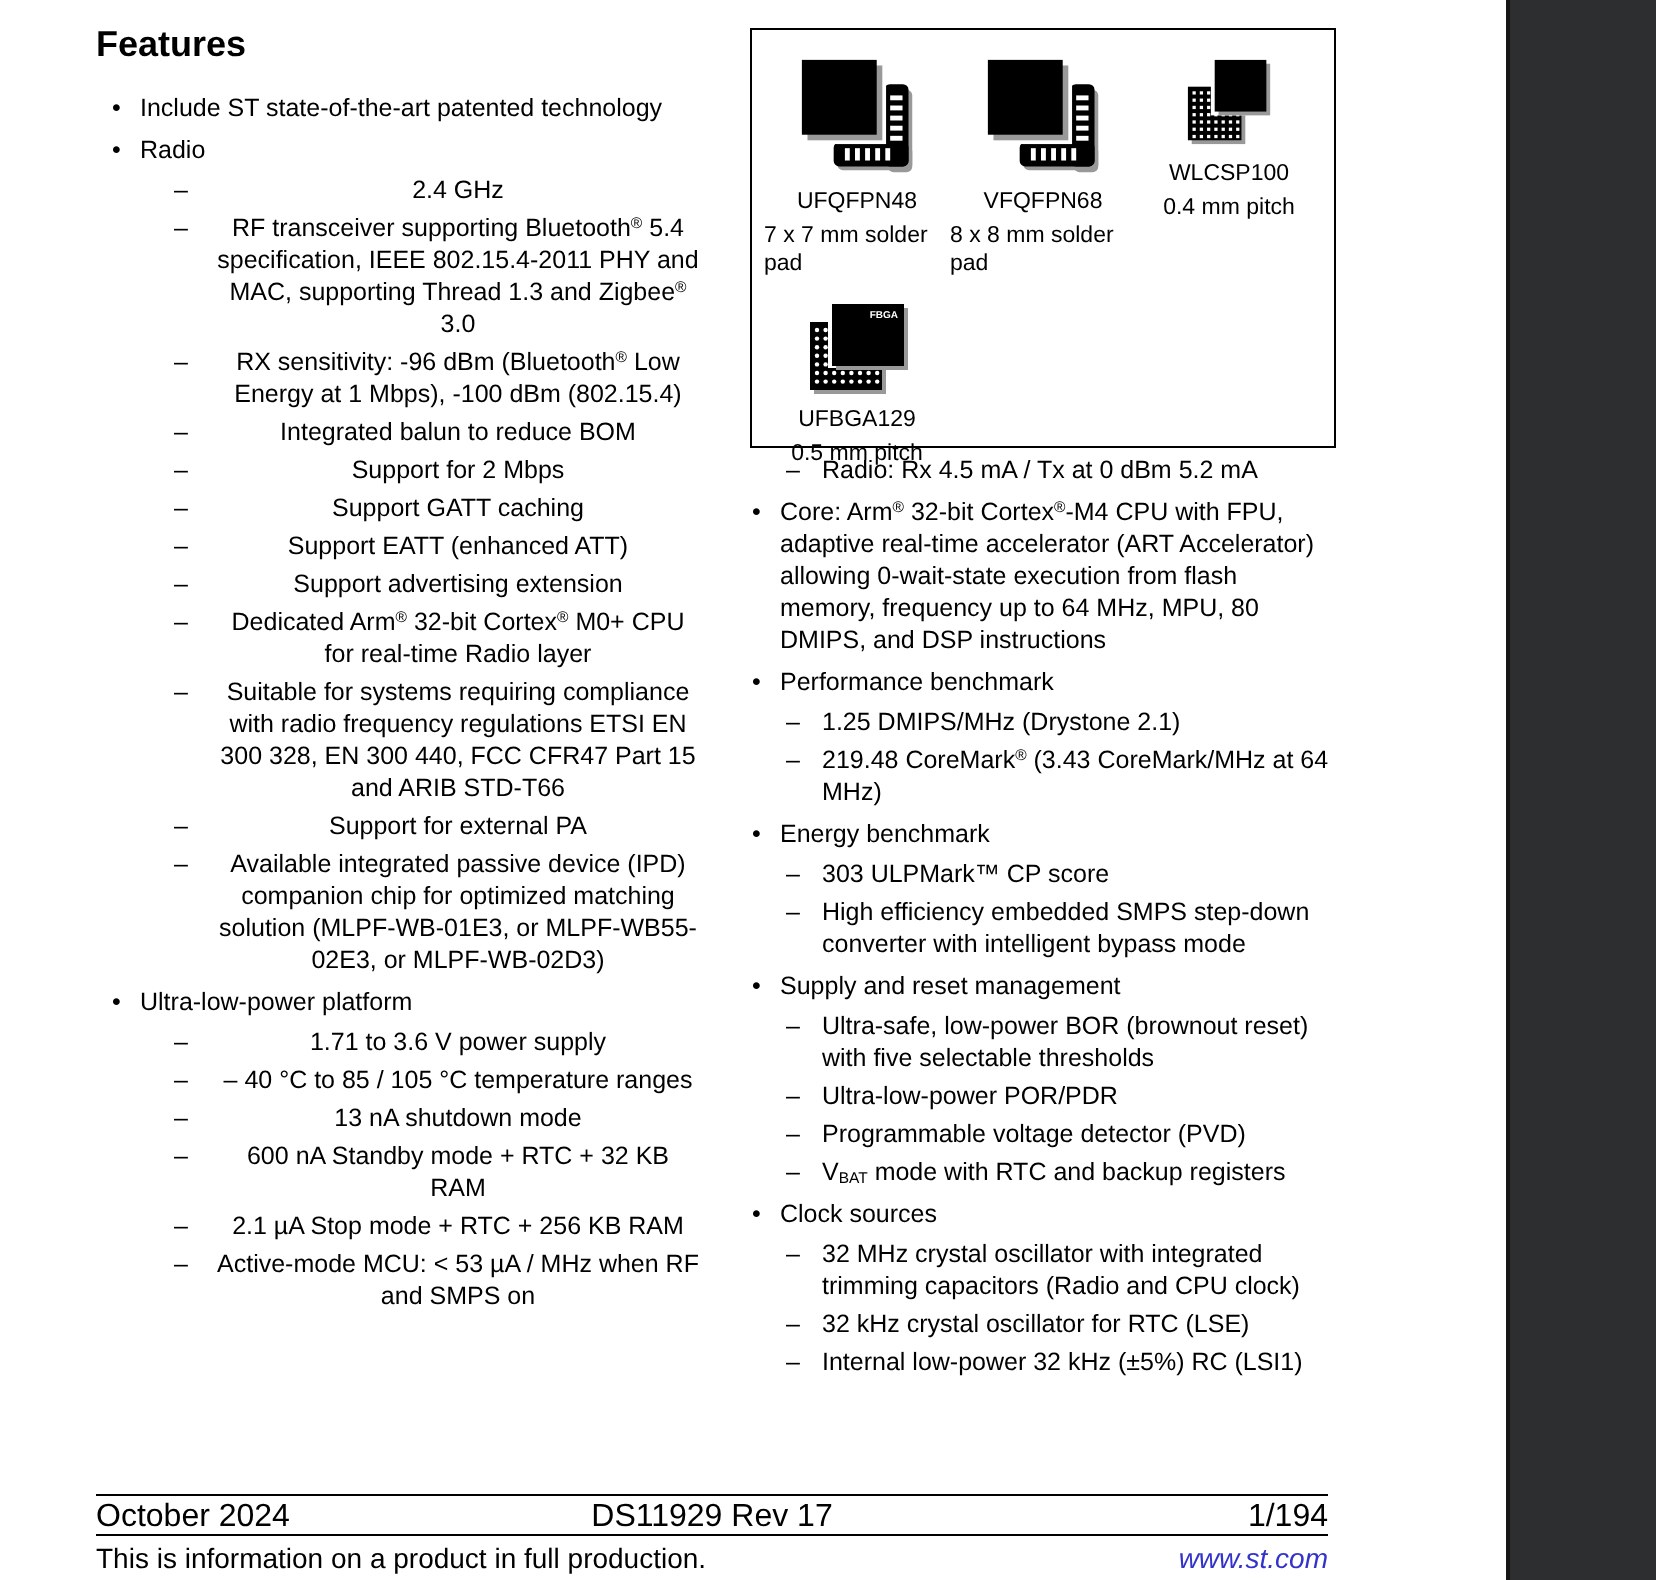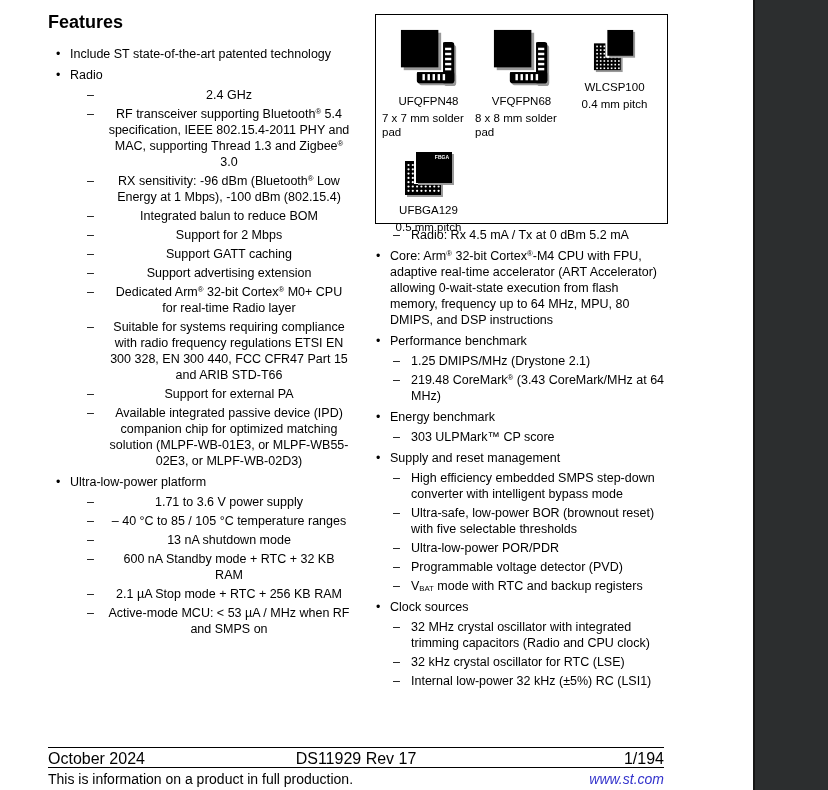--- a/index.html
+++ b/index.html
@@ -60,20 +60,21 @@
 
   <div class="col col-left">
     <div class="li li1">Include ST state-of-the-art patented technology</div>
     <div class="li li1">Radio</div>
     <div class="li li2">2.4 GHz</div>
     <div class="li li2">RF transceiver supporting Bluetooth<sup>®</sup> 5.4 specification, IEEE 802.15.4-2011 PHY and MAC, supporting Thread 1.3 and Zigbee<sup>®</sup> 3.0</div>
     <div class="li li2">RX sensitivity: -96 dBm (Bluetooth<sup>®</sup> Low Energy at 1 Mbps), -100 dBm (802.15.4)</div>
     <div class="li li2">Integrated balun to reduce BOM</div>
     <div class="li li2">Support for 2 Mbps</div>
     <div class="li li2">Support GATT caching</div>
+    <div class="li li2">Support EATT (enhanced ATT)</div>
     <div class="li li2">Support advertising extension</div>
     <div class="li li2">Dedicated Arm<sup>®</sup> 32-bit Cortex<sup>®</sup> M0+ CPU for real-time Radio layer</div>
     <div class="li li2">Suitable for systems requiring compliance with radio frequency regulations ETSI EN 300 328, EN 300 440, FCC CFR47 Part 15 and ARIB STD-T66</div>
     <div class="li li2">Support for external PA</div>
     <div class="li li2">Available integrated passive device (IPD) companion chip for optimized matching solution (MLPF-WB-01E3, or MLPF-WB55-02E3, or MLPF-WB-02D3)</div>
     <div class="li li1">Ultra-low-power platform</div>
     <div class="li li2">1.71 to 3.6 V power supply</div>
     <div class="li li2">– 40 °C to 85 / 105 °C temperature ranges</div>
     <div class="li li2">13 nA shutdown mode</div>
     <div class="li li2">600 nA Standby mode + RTC + 32 KB RAM</div>
@@ -272,22 +273,22 @@
       </div>
     </div>
 
     <div class="li li2">Radio: Rx 4.5 mA / Tx at 0 dBm 5.2 mA</div>
     <div class="li li1">Core: Arm<sup>®</sup> 32-bit Cortex<sup>®</sup>-M4 CPU with FPU, adaptive real-time accelerator (ART Accelerator) allowing 0-wait-state execution from flash memory, frequency up to 64 MHz, MPU, 80 DMIPS, and DSP instructions</div>
     <div class="li li1">Performance benchmark</div>
     <div class="li li2">1.25 DMIPS/MHz (Drystone 2.1)</div>
     <div class="li li2">219.48 CoreMark<sup>®</sup> (3.43 CoreMark/MHz at 64 MHz)</div>
     <div class="li li1">Energy benchmark</div>
     <div class="li li2">303 ULPMark™ CP score</div>
+    <div class="li li2">High efficiency embedded SMPS step-down converter with intelligent bypass mode</div>
     <div class="li li1">Supply and reset management</div>
-    <div class="li li2">High efficiency embedded SMPS step-down converter with intelligent bypass mode</div>
     <div class="li li2">Ultra-safe, low-power BOR (brownout reset) with five selectable thresholds</div>
     <div class="li li2">Ultra-low-power POR/PDR</div>
     <div class="li li2">Programmable voltage detector (PVD)</div>
     <div class="li li2">V<sub>BAT</sub> mode with RTC and backup registers</div>
     <div class="li li1">Clock sources</div>
     <div class="li li2">32 MHz crystal oscillator with integrated trimming capacitors (Radio and CPU clock)</div>
     <div class="li li2">32 kHz crystal oscillator for RTC (LSE)</div>
     <div class="li li2">Internal low-power 32 kHz (±5%) RC (LSI1)</div>
   </div>
 

